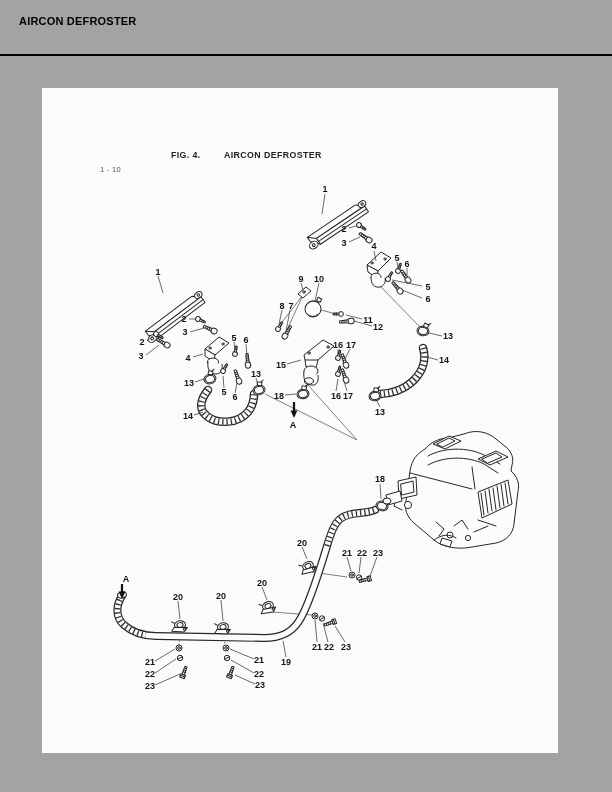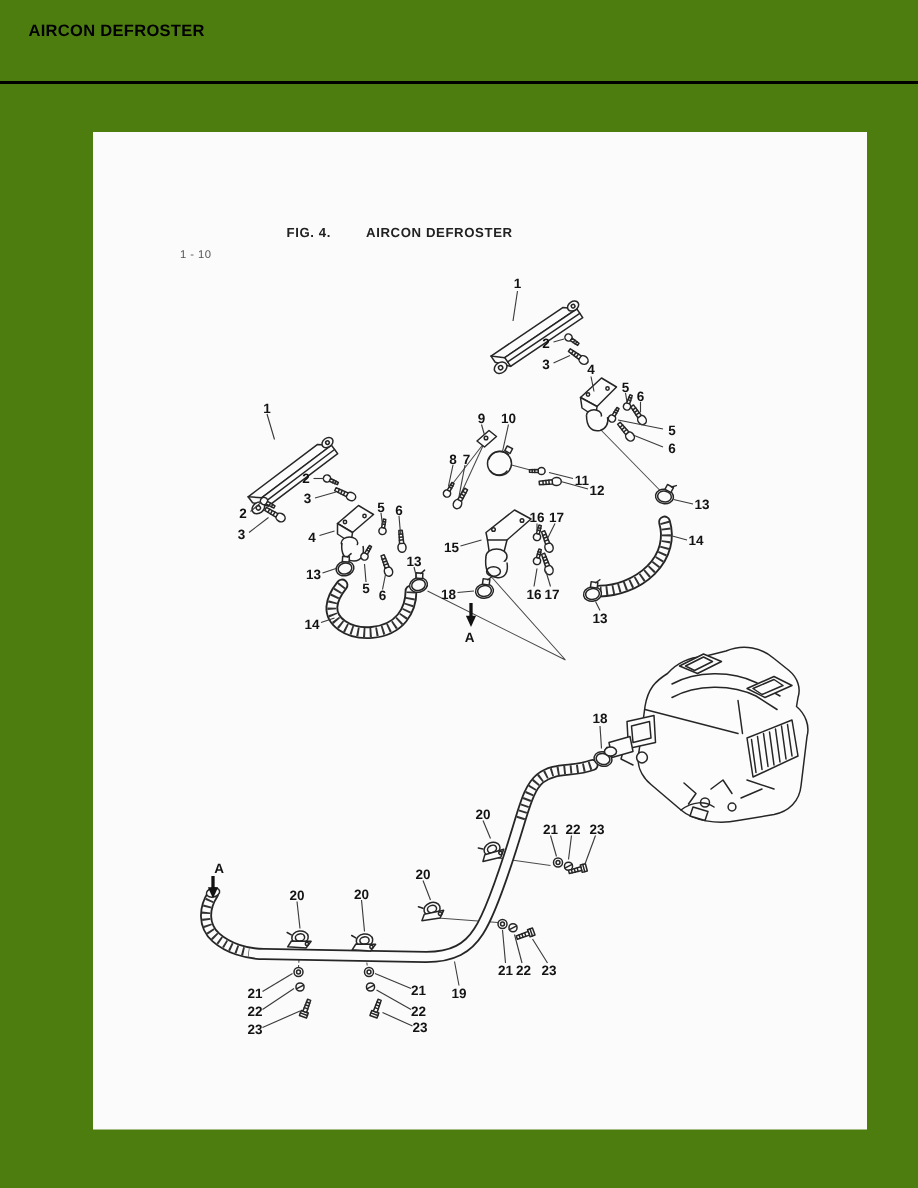--- a/index.html
+++ b/index.html
@@ -1,21 +1,21 @@
 <!DOCTYPE html>
 <html><head>
 <meta charset="utf-8">
 <style>
   html,body{margin:0;padding:0;background:#fff;}
-  .page{position:relative;width:612px;height:792px;background:#4d7c0f;overflow:hidden;
+  .page{position:relative;width:612px;height:792px;background:#a3a3a3;overflow:hidden;
         font-family:"Liberation Sans",sans-serif;color:#000;}
   .page-title{position:absolute;left:19px;top:15px;font-size:11px;font-weight:bold;letter-spacing:.2px;}
   .breadcrumb{position:absolute;left:19px;top:38px;font-size:9.5px;font-weight:bold;letter-spacing:.1px;}
   .rule{position:absolute;left:0;top:54px;width:612px;height:2px;background:#000;}
-  .diagram-box{position:absolute;left:62px;top:88px;width:516px;height:665px;background:#fbfbfb;}
+  .diagram-box{position:absolute;left:42px;top:88px;width:516px;height:665px;background:#fbfbfb;}
   svg{display:block;}
   .ln{fill:none;stroke:#262626;stroke-width:1;stroke-linecap:round;stroke-linejoin:round;}
   .lnf{fill:#fcfcfc;stroke:#262626;stroke-width:1;stroke-linejoin:round;}
   .thin{fill:none;stroke:#4a4a4a;stroke-width:.7;}
   .dash{stroke-dasharray:2 1.6;}
   .leader{stroke:#3a3a3a;stroke-width:.75;}
   .callout{font:bold 9px "Liberation Sans",sans-serif;fill:#131313;text-anchor:middle;dominant-baseline:central;}
   .figtext{font:bold 8.8px "Liberation Sans",sans-serif;fill:#222;letter-spacing:.4px;}
   .rangetext{font:7.5px "Liberation Sans",sans-serif;fill:#555;letter-spacing:.3px;}
   .h-out{stroke:#262626;stroke-width:8.5;fill:none;stroke-linecap:round;}

